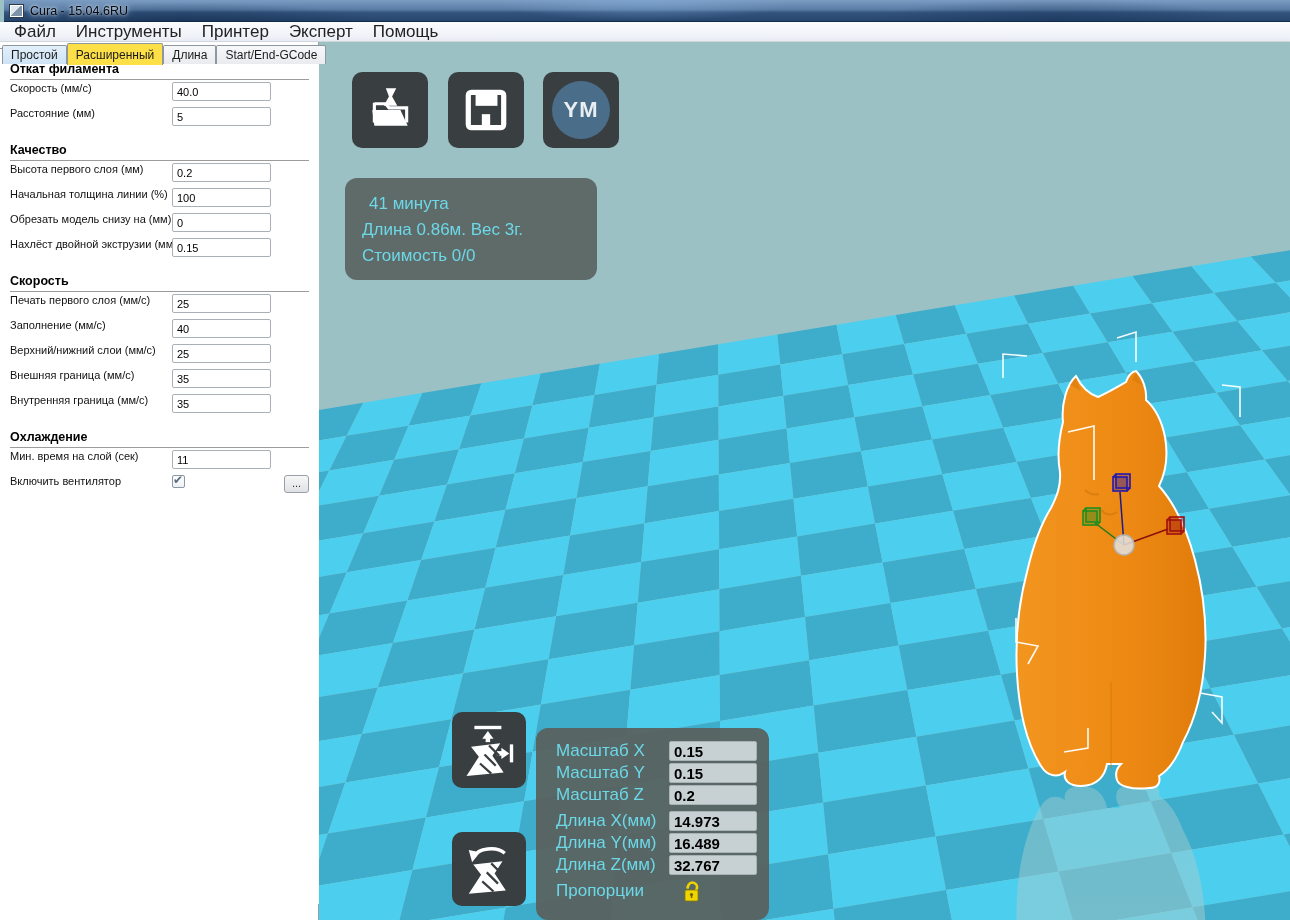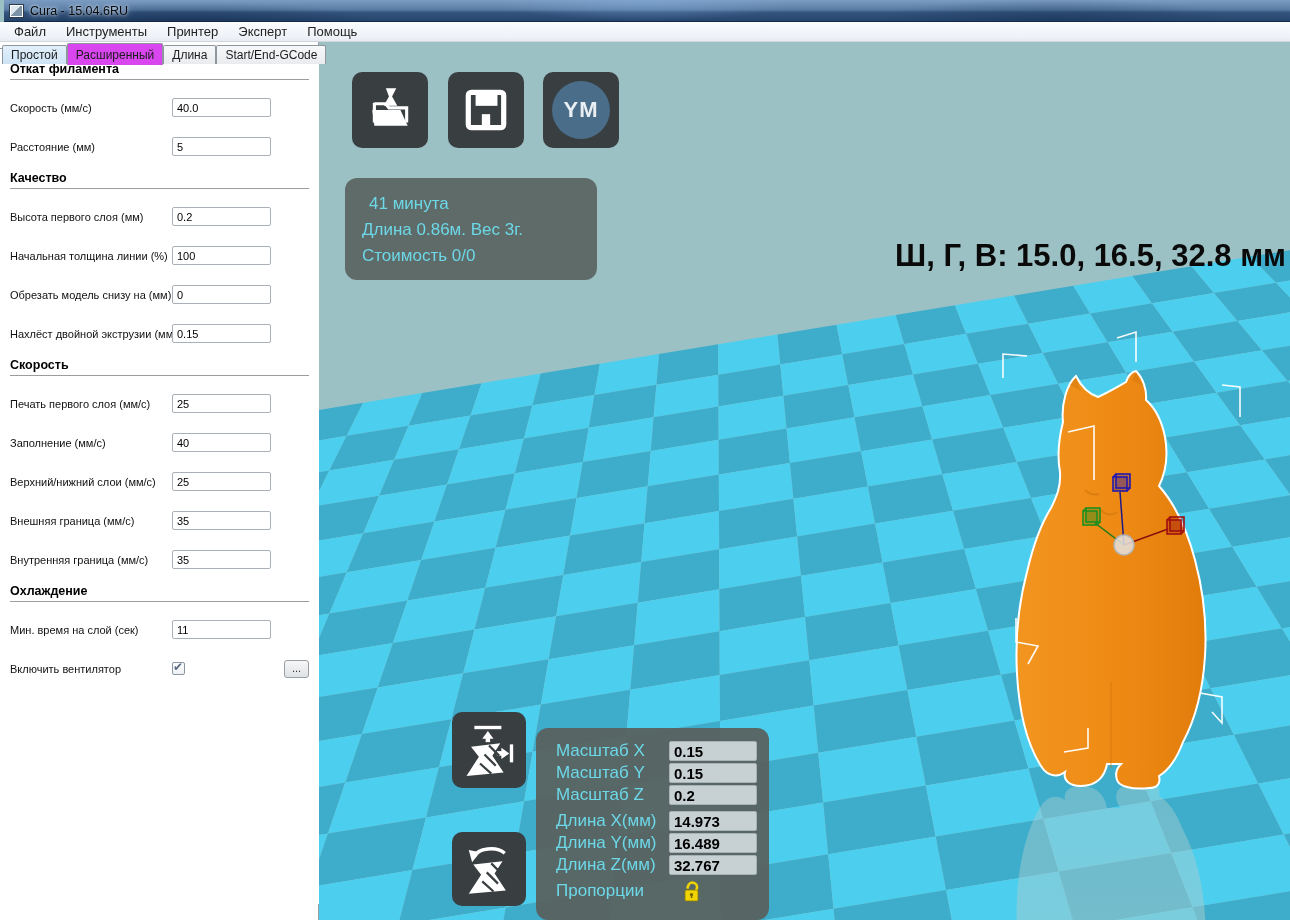--- a/index.html
+++ b/index.html
@@ -20,36 +20,36 @@
   .titlebar .app-icon{ width:15px; height:14px; margin-right:6px; background:linear-gradient(135deg,#dfe8ef 0 45%,#7c93a8 45% 100%); border:1px solid #2c3b4c; box-shadow:inset 0 0 0 1px #fff; }
   .titlebar .title{ font-size:12.5px; color:#05080c; text-shadow:0 0 3px #dce8f5,0 0 6px #cfe0f2; }
 
   
   .menubar{
     position:absolute; left:0; top:22px; width:1290px; height:20px;
     background:linear-gradient(180deg,#fafcfe,#eef1f7 80%,#e7ebf2);
     border-bottom:1px solid #d2d7de;
     display:flex; align-items:center; padding-left:4px;
   }
-  .menu-item{ font-size:13px; color:#222; padding:2px 10px; cursor:default; }
+  .menu-item{ font-size:17px; color:#222; padding:2px 10px; cursor:default; }
 
   
   .settings{ position:absolute; left:0; top:42px; width:319px; height:878px; background:#fff; border-right:1px solid #98a0a6; }
   .tabstrip{ position:relative; height:22px; padding-left:2px; display:flex; align-items:flex-end; }
   .tab{
     font-size:12px; color:#1c1c1c; padding:2px 8px 3px 8px; height:19px;
     border:1px solid #8e979e; border-bottom:none; border-radius:2px 2px 0 0;
     background:linear-gradient(180deg,#f7f8fa,#e9ebee); margin-right:0px; position:relative; z-index:1; white-space:nowrap;
   }
   .tab.simple{ background:linear-gradient(180deg,#e3f0fb,#cde3f5); }
-  .tab.active{ background:#d946ef; height:22px; z-index:3; padding-top:4px; margin-bottom:-1px;text-align:center; }
+  .tab.active{ background:#fde047; height:22px; z-index:3; padding-top:4px; margin-bottom:-1px;text-align:center; }
   .panel-body{ position:absolute; left:0; top:6px; width:319px; height:856px; border-top:1px solid #8e979e; background:#fff; padding:0 10px; }
 
   .section-header{ font-size:12.5px; font-weight:bold; color:#000; margin-top:13px; padding-bottom:3px; border-bottom:1px solid #9c9c9c; }
-  .row{ display:flex; align-items:center; height:23px; margin-top:16px; }
+  .row{ display:flex; align-items:flex-start; height:23px; margin-top:2px; }
   .row .lbl{ width:162px; flex:none; font-size:11px; color:#111; white-space:nowrap; }
   .row input.val{
     width:99px; height:19px; font-family:"Liberation Sans",sans-serif; font-size:11px; color:#000;
     border:1px solid #a9b0b8; border-radius:2px; padding:0 4px; background:#fff; outline:none;
   }
   .checkbox{ width:13px; height:13px; border:1px solid #8b97a3; border-radius:2px; background:linear-gradient(180deg,#fdfdfd,#eef1f4); position:relative; }
   .checkbox.checked::after{ content:"✔"; position:absolute; left:0px; top:-3px; font-size:12px; color:#5a6b80; }
   .more-btn{
     margin-left:auto; width:25px; height:18px; font-size:11px; color:#333; text-align:center; line-height:14px;
     border:1px solid #9a9fa5; border-radius:3px; background:linear-gradient(180deg,#f7f7f7,#dfe2e5);
@@ -573,21 +573,20 @@
   <button class="vp-btn ym">
     <div class="ym-circle">YM</div>
   </button>
 
   <div class="print-info">
     <div class="l1">41 минута</div>
     <div>Длина 0.86м. Вес 3г.</div>
     <div>Стоимость 0/0</div>
   </div>
 
-  <div class="dims">Ш, Г, В: 15.0, 16.5, 32.8 мм</div>
 
   <button class="tool-btn scale-max">
     <svg width="54" height="56" viewBox="0 0 48 48">
       <line x1="11" y1="4" x2="35" y2="4" stroke="#fff" stroke-width="3"></line>
       <polygon points="23,7 18,14 28,14" fill="#fff"></polygon>
         <rect x="21" y="13" width="4" height="4" fill="#fff"></rect>
       <line x1="44" y1="19" x2="44" y2="35" stroke="#fff" stroke-width="3"></line>
       <polygon points="42,27 35,22 35,32" fill="#fff"></polygon>
         <rect x="31" y="25" width="5" height="4" fill="#fff"></rect>
       <path d="M8 21 L34 18 L27 29 L37 44 L4 47 L15 30 Z" fill="#fff"></path>

